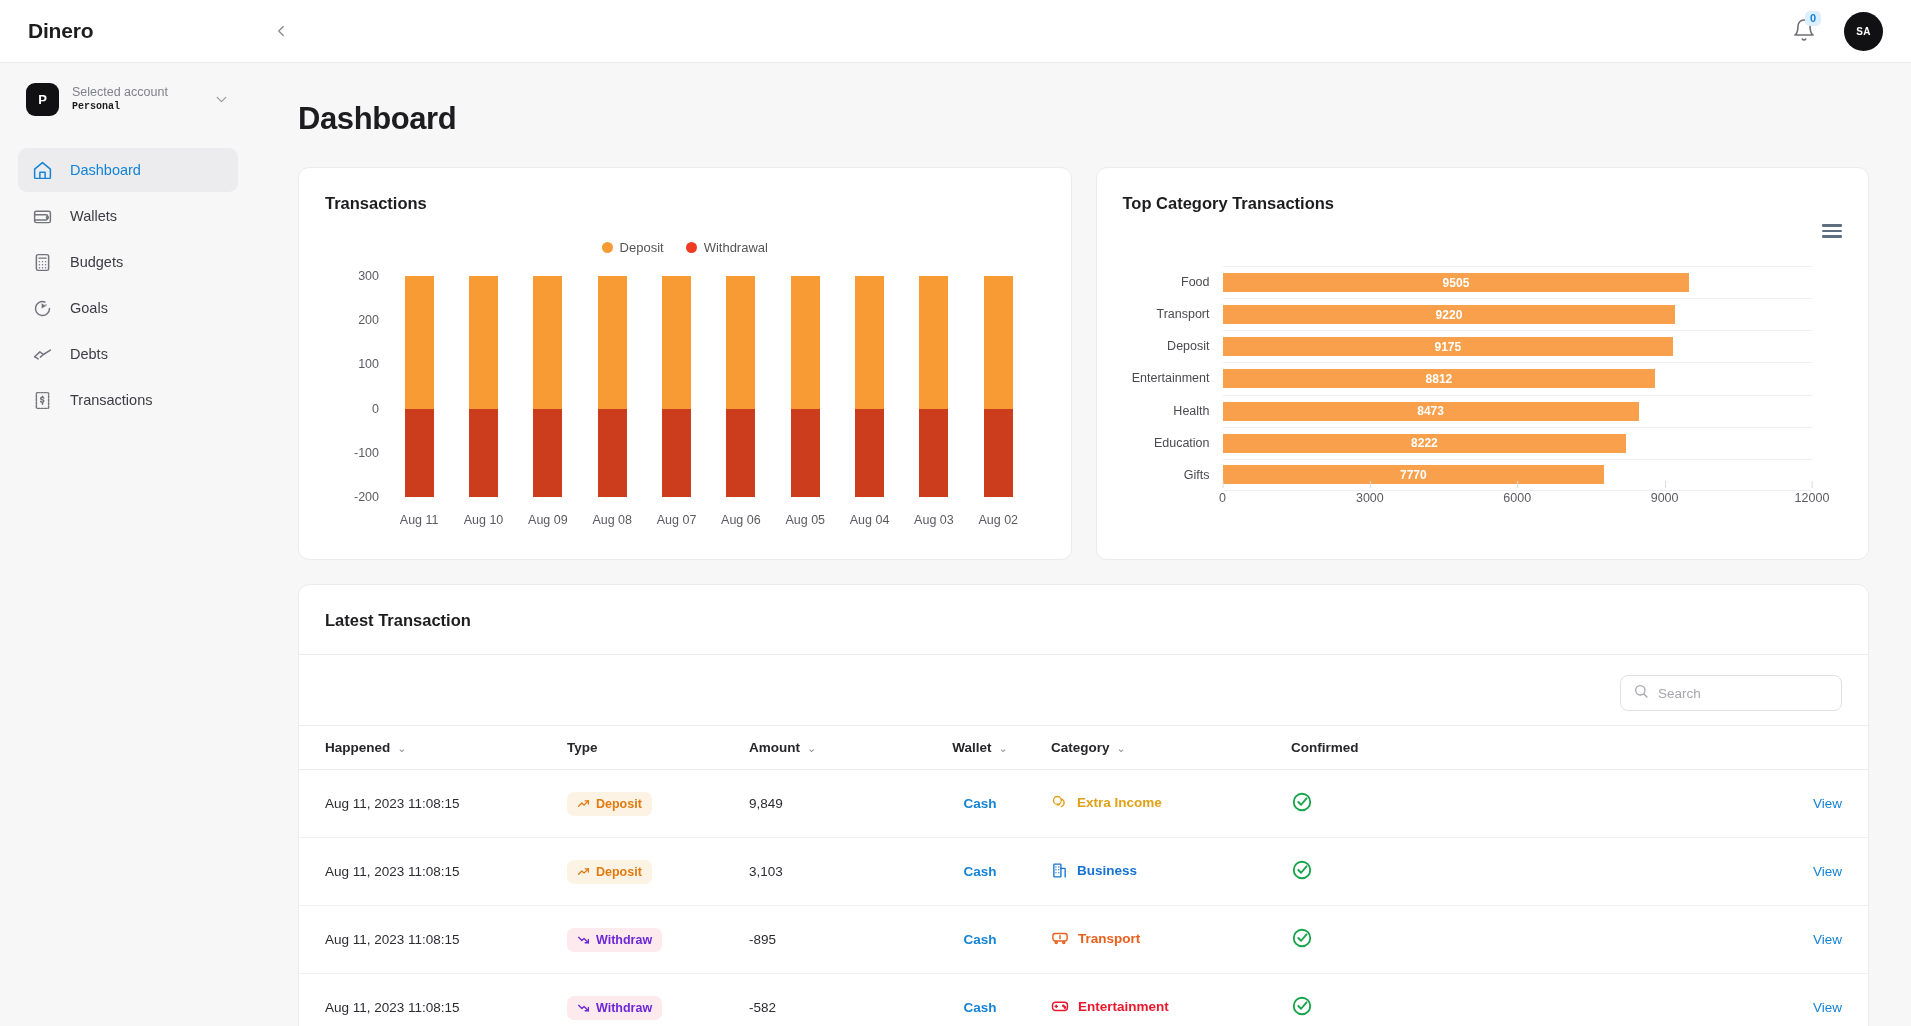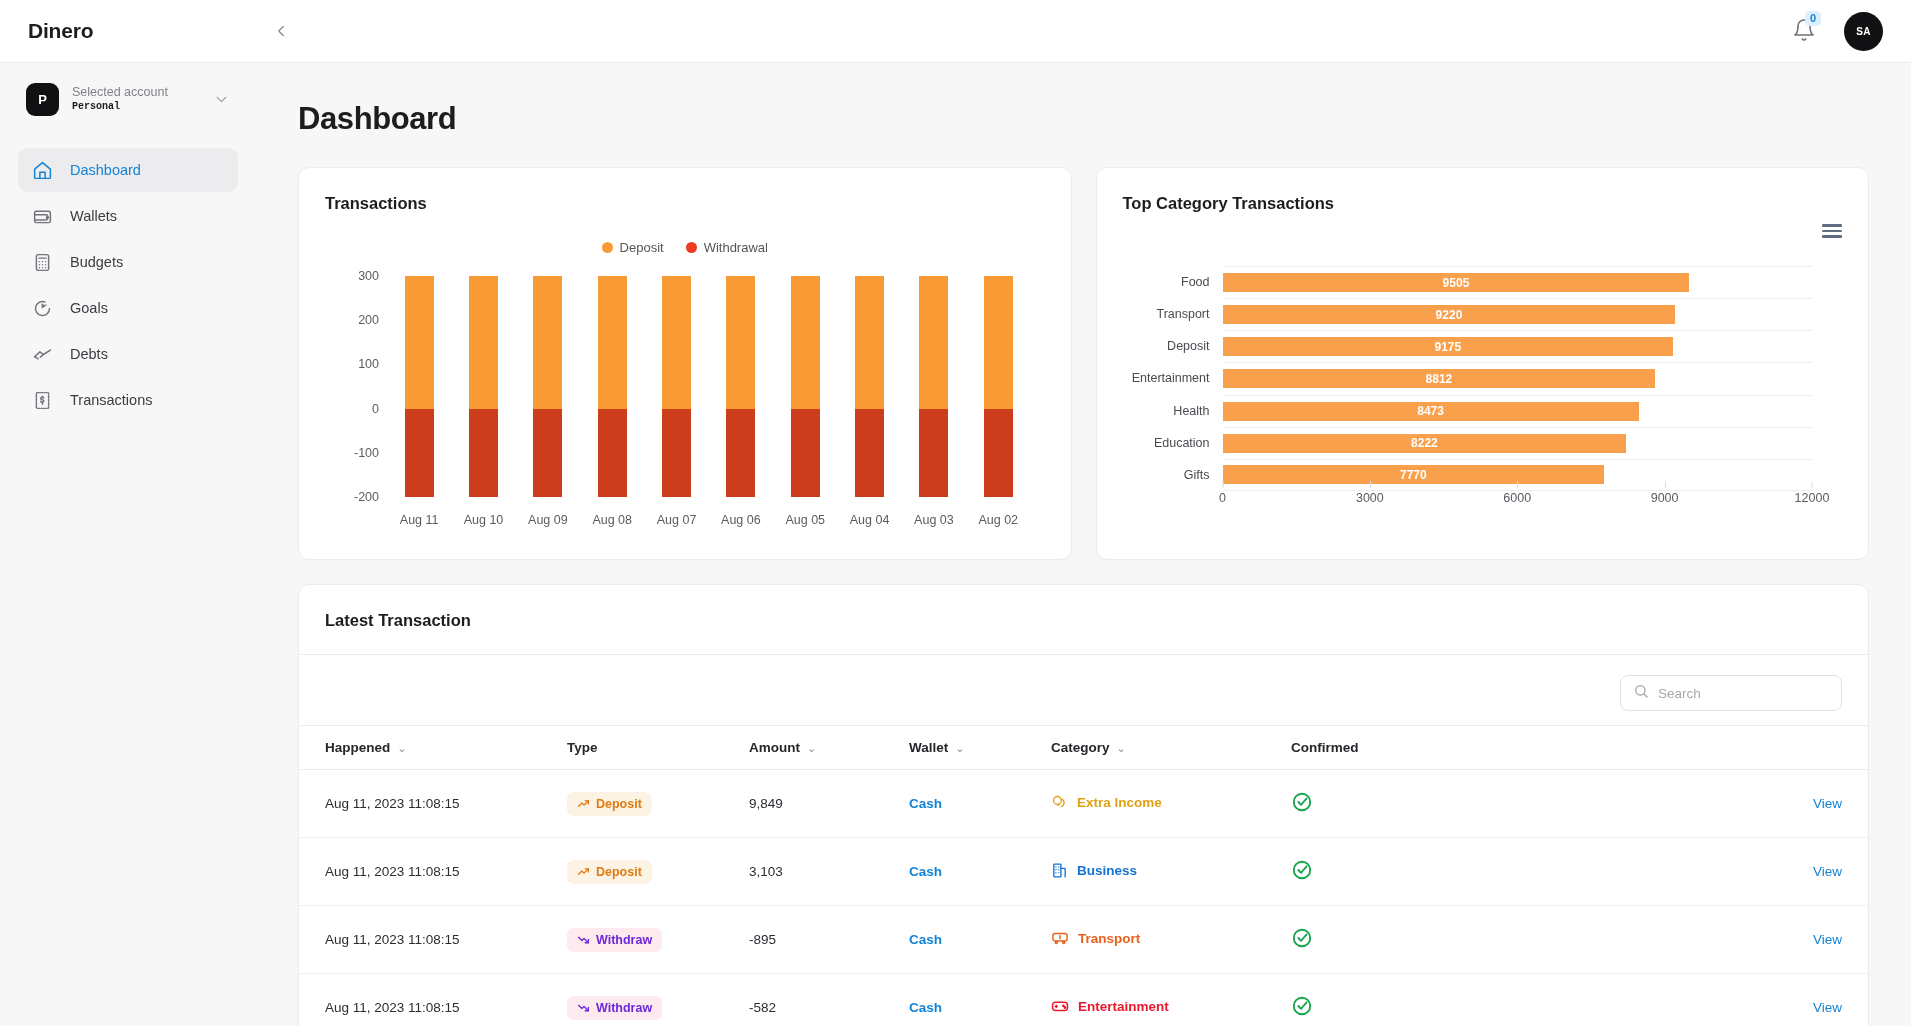--- a/index.html
+++ b/index.html
@@ -135,21 +135,21 @@
   table { width: 100%; border-collapse: collapse; table-layout: fixed; }
   th {
     text-align: left; font-size: 13.5px; font-weight: bold; color: #26262b;
     padding: 14px 0 14px 0; border-top: 1px solid #ececee; border-bottom: 1px solid #ececee;
   }
   th .sort { color: #8e8e96; font-size: 11px; margin-left: 7px; font-weight: normal; }
   td { font-size: 13.5px; color: #2c2c33; padding: 21px 0; border-bottom: 1px solid #f0f0f2; }
   .c-happened { width: 268px; padding-left: 26px !important; }
   .c-type { width: 182px; }
   .c-amount { width: 160px; }
-  .c-wallet { width: 142px; }
+  .c-wallet { width: 142px; text-align: center; }
   .c-category { width: 240px; }
   .c-confirmed { width: 170px; }
   .c-action { text-align: right; padding-right: 26px !important; }
 
   .pill {
     display: inline-flex; align-items: center; gap: 6px;
     font-size: 12.5px; font-weight: bold; border-radius: 7px; padding: 5px 10px;
   }
   .pill-deposit { background: #fdf3e5; color: #e07b12; }
   .pill-withdraw { background: #fdeaee; color: #6d28d9; }

